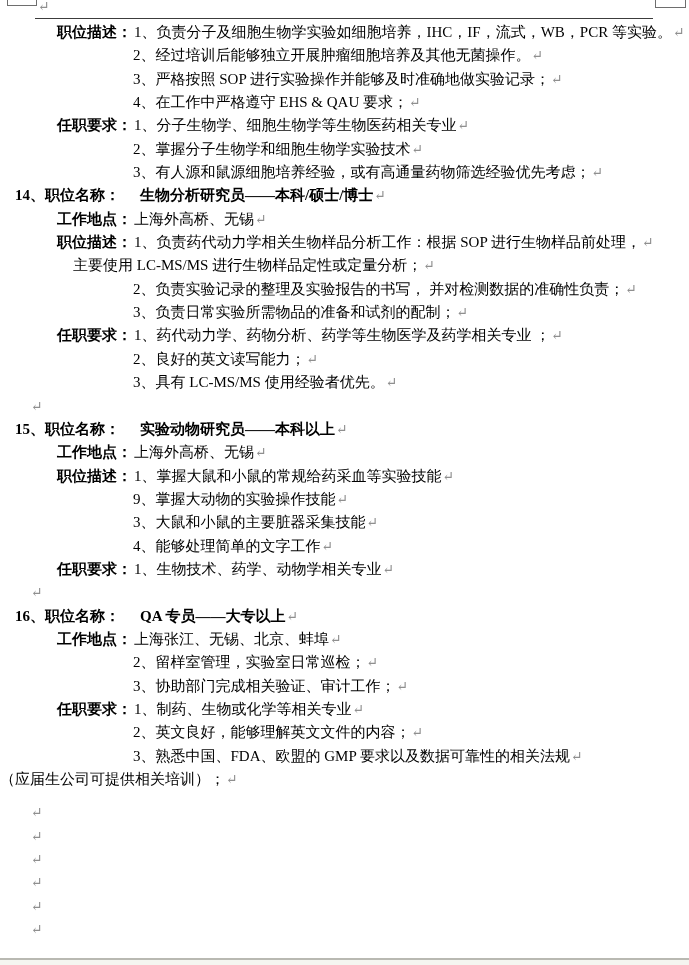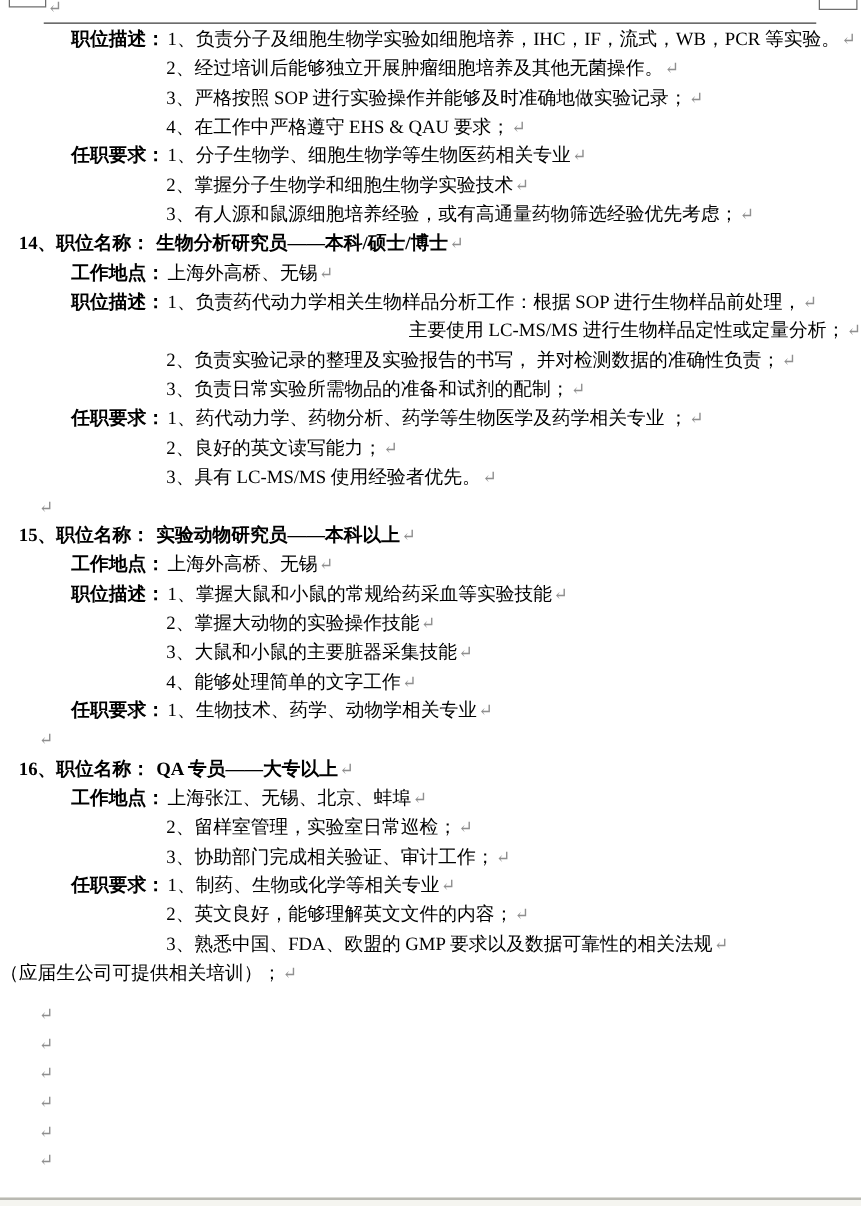--- a/index.html
+++ b/index.html
@@ -15,25 +15,25 @@
   .corner-tr { left:655px; top:-6px; width:31px; height:14px; }
   
   .header-pmark { position:absolute; left:38px; top:-2px; font-size:14px; color:#8f8f8f; }
   .header-rule { position:absolute; left:35px; top:18px; width:618px; height:0; border-top:1.5px solid #3c3c3c; }
   
   .content { position:absolute; top:21px; left:0; width:689px; }
   .line { font-size:15px; line-height:23.35px; height:23.35px; white-space:nowrap; overflow:visible; }
   .line.job   { padding-left:15px; font-weight:bold; }
   .line.label-line { padding-left:57px; }
   .line.item  { padding-left:133px; }
-  .line.cont  { padding-left:73px;text-align:right; }
+  .line.cont  { padding-left:73px; }
   .line.cont2 { }
   .line.empty { padding-left:30px; }
   .line-label { font-weight:bold; }
-  .line.job .line-title { margin-left:5px; }
+  .line.job .line-title { margin-left:20px; }
   .line.label-line .line-text { margin-left:2px; }
   .pmark { color:#8f8f8f; font-size:14px; margin-left:1px; font-weight:normal; }
   .trailing { margin-top:10px; }
   
   .bottom-bar {
     position:absolute; left:0; bottom:0; width:689px; height:7px;
     background:#f5f5f0; border-top:2px solid #b9b9b2;
   }
 </style>
 </head>
@@ -62,21 +62,21 @@
         <div class="line cont"><span class="line-text">主要使用 LC-MS/MS 进行生物样品定性或定量分析；</span><span class="pmark">↵</span></div>
         <div class="line item"><span class="line-text">2、负责实验记录的整理及实验报告的书写， 并对检测数据的准确性负责；</span><span class="pmark">↵</span></div>
         <div class="line item"><span class="line-text">3、负责日常实验所需物品的准备和试剂的配制；</span><span class="pmark">↵</span></div>
         <div class="line label-line"><span class="line-label">任职要求：</span><span class="line-text">1、药代动力学、药物分析、药学等生物医学及药学相关专业 ；</span><span class="pmark">↵</span></div>
         <div class="line item"><span class="line-text">2、良好的英文读写能力；</span><span class="pmark">↵</span></div>
         <div class="line item"><span class="line-text">3、具有 LC-MS/MS 使用经验者优先。</span><span class="pmark">↵</span></div>
         <div class="line empty"><span class="pmark">↵</span></div>
         <div class="line job"><span class="line-number">15、</span><span class="line-label">职位名称：</span><span class="line-title">实验动物研究员——本科以上</span><span class="pmark">↵</span></div>
         <div class="line label-line"><span class="line-label">工作地点：</span><span class="line-text">上海外高桥、无锡</span><span class="pmark">↵</span></div>
         <div class="line label-line"><span class="line-label">职位描述：</span><span class="line-text">1、掌握大鼠和小鼠的常规给药采血等实验技能</span><span class="pmark">↵</span></div>
-        <div class="line item"><span class="line-text">2、掌握大动物的实验操作技能</span><span class="pmark">↵</span></div>
+        <div class="line item"><span class="line-text">9、掌握大动物的实验操作技能</span><span class="pmark">↵</span></div>
         <div class="line item"><span class="line-text">3、大鼠和小鼠的主要脏器采集技能</span><span class="pmark">↵</span></div>
         <div class="line item"><span class="line-text">4、能够处理简单的文字工作</span><span class="pmark">↵</span></div>
         <div class="line label-line"><span class="line-label">任职要求：</span><span class="line-text">1、生物技术、药学、动物学相关专业</span><span class="pmark">↵</span></div>
         <div class="line empty"><span class="pmark">↵</span></div>
         <div class="line job"><span class="line-number">16、</span><span class="line-label">职位名称：</span><span class="line-title">QA 专员——大专以上</span><span class="pmark">↵</span></div>
         <div class="line label-line"><span class="line-label">工作地点：</span><span class="line-text">上海张江、无锡、北京、蚌埠</span><span class="pmark">↵</span></div>
         <div class="line item"><span class="line-text">2、留样室管理，实验室日常巡检；</span><span class="pmark">↵</span></div>
         <div class="line item"><span class="line-text">3、协助部门完成相关验证、审计工作；</span><span class="pmark">↵</span></div>
         <div class="line label-line"><span class="line-label">任职要求：</span><span class="line-text">1、制药、生物或化学等相关专业</span><span class="pmark">↵</span></div>
         <div class="line item"><span class="line-text">2、英文良好，能够理解英文文件的内容；</span><span class="pmark">↵</span></div>

